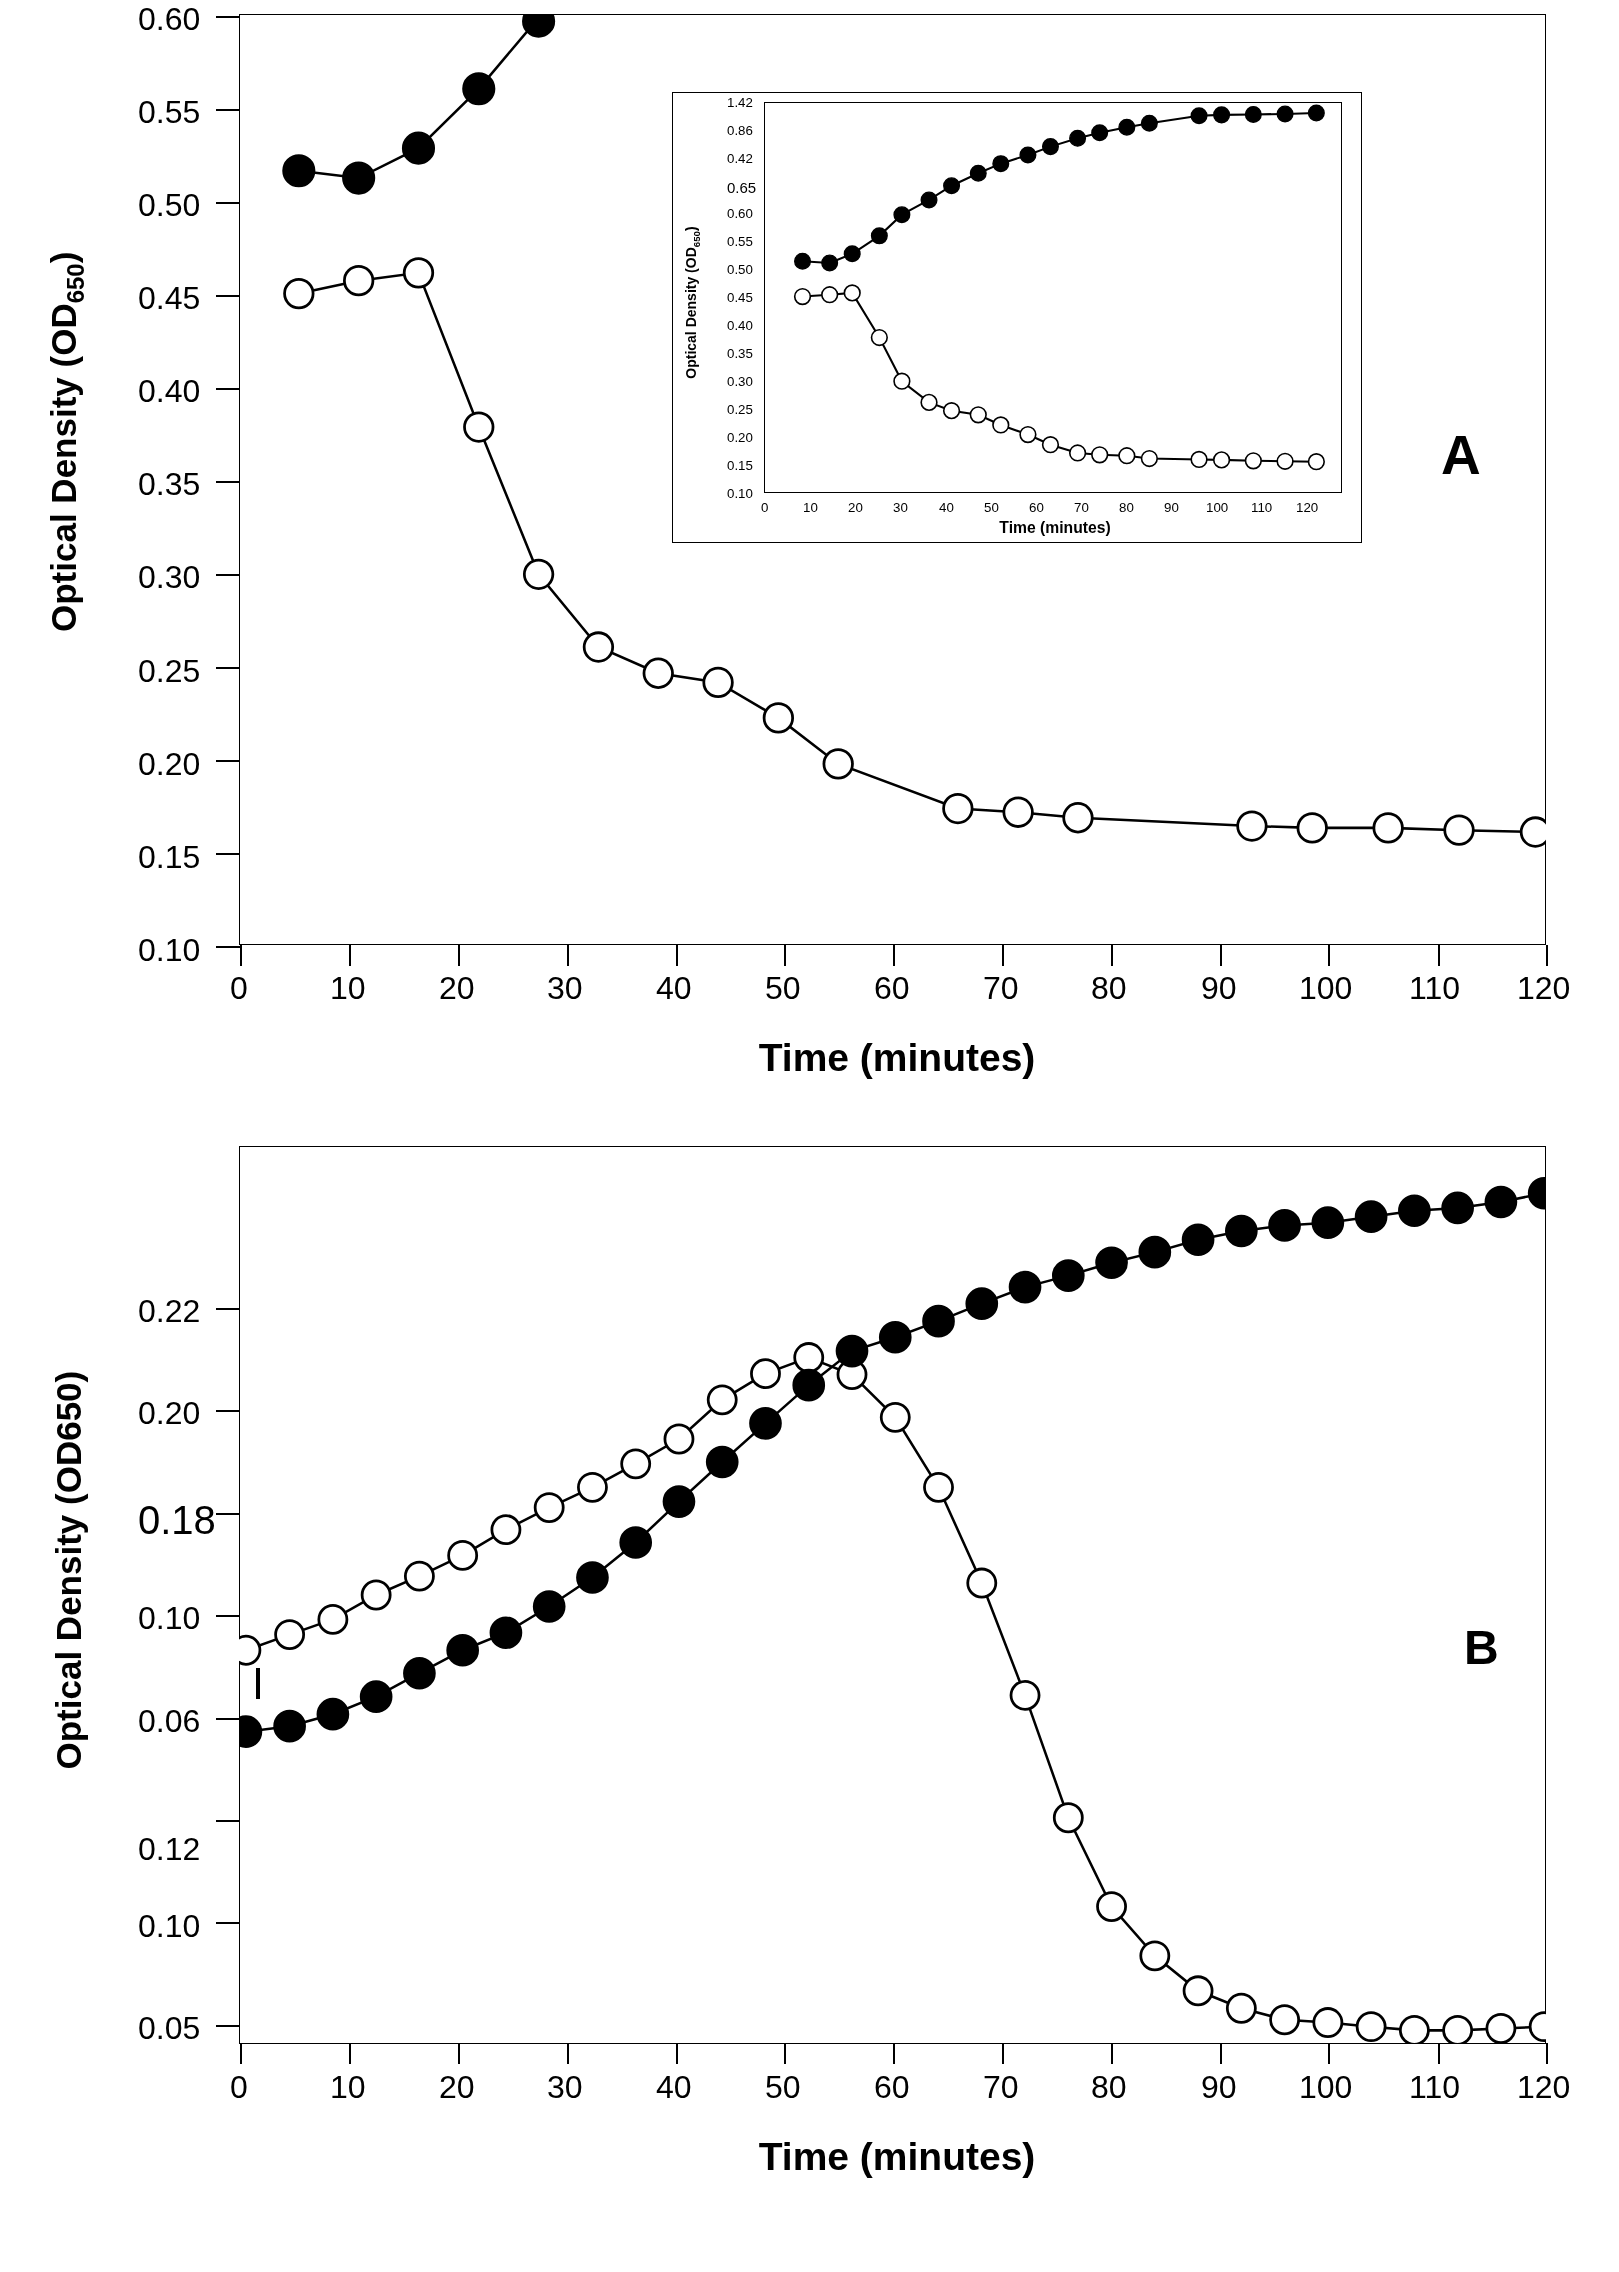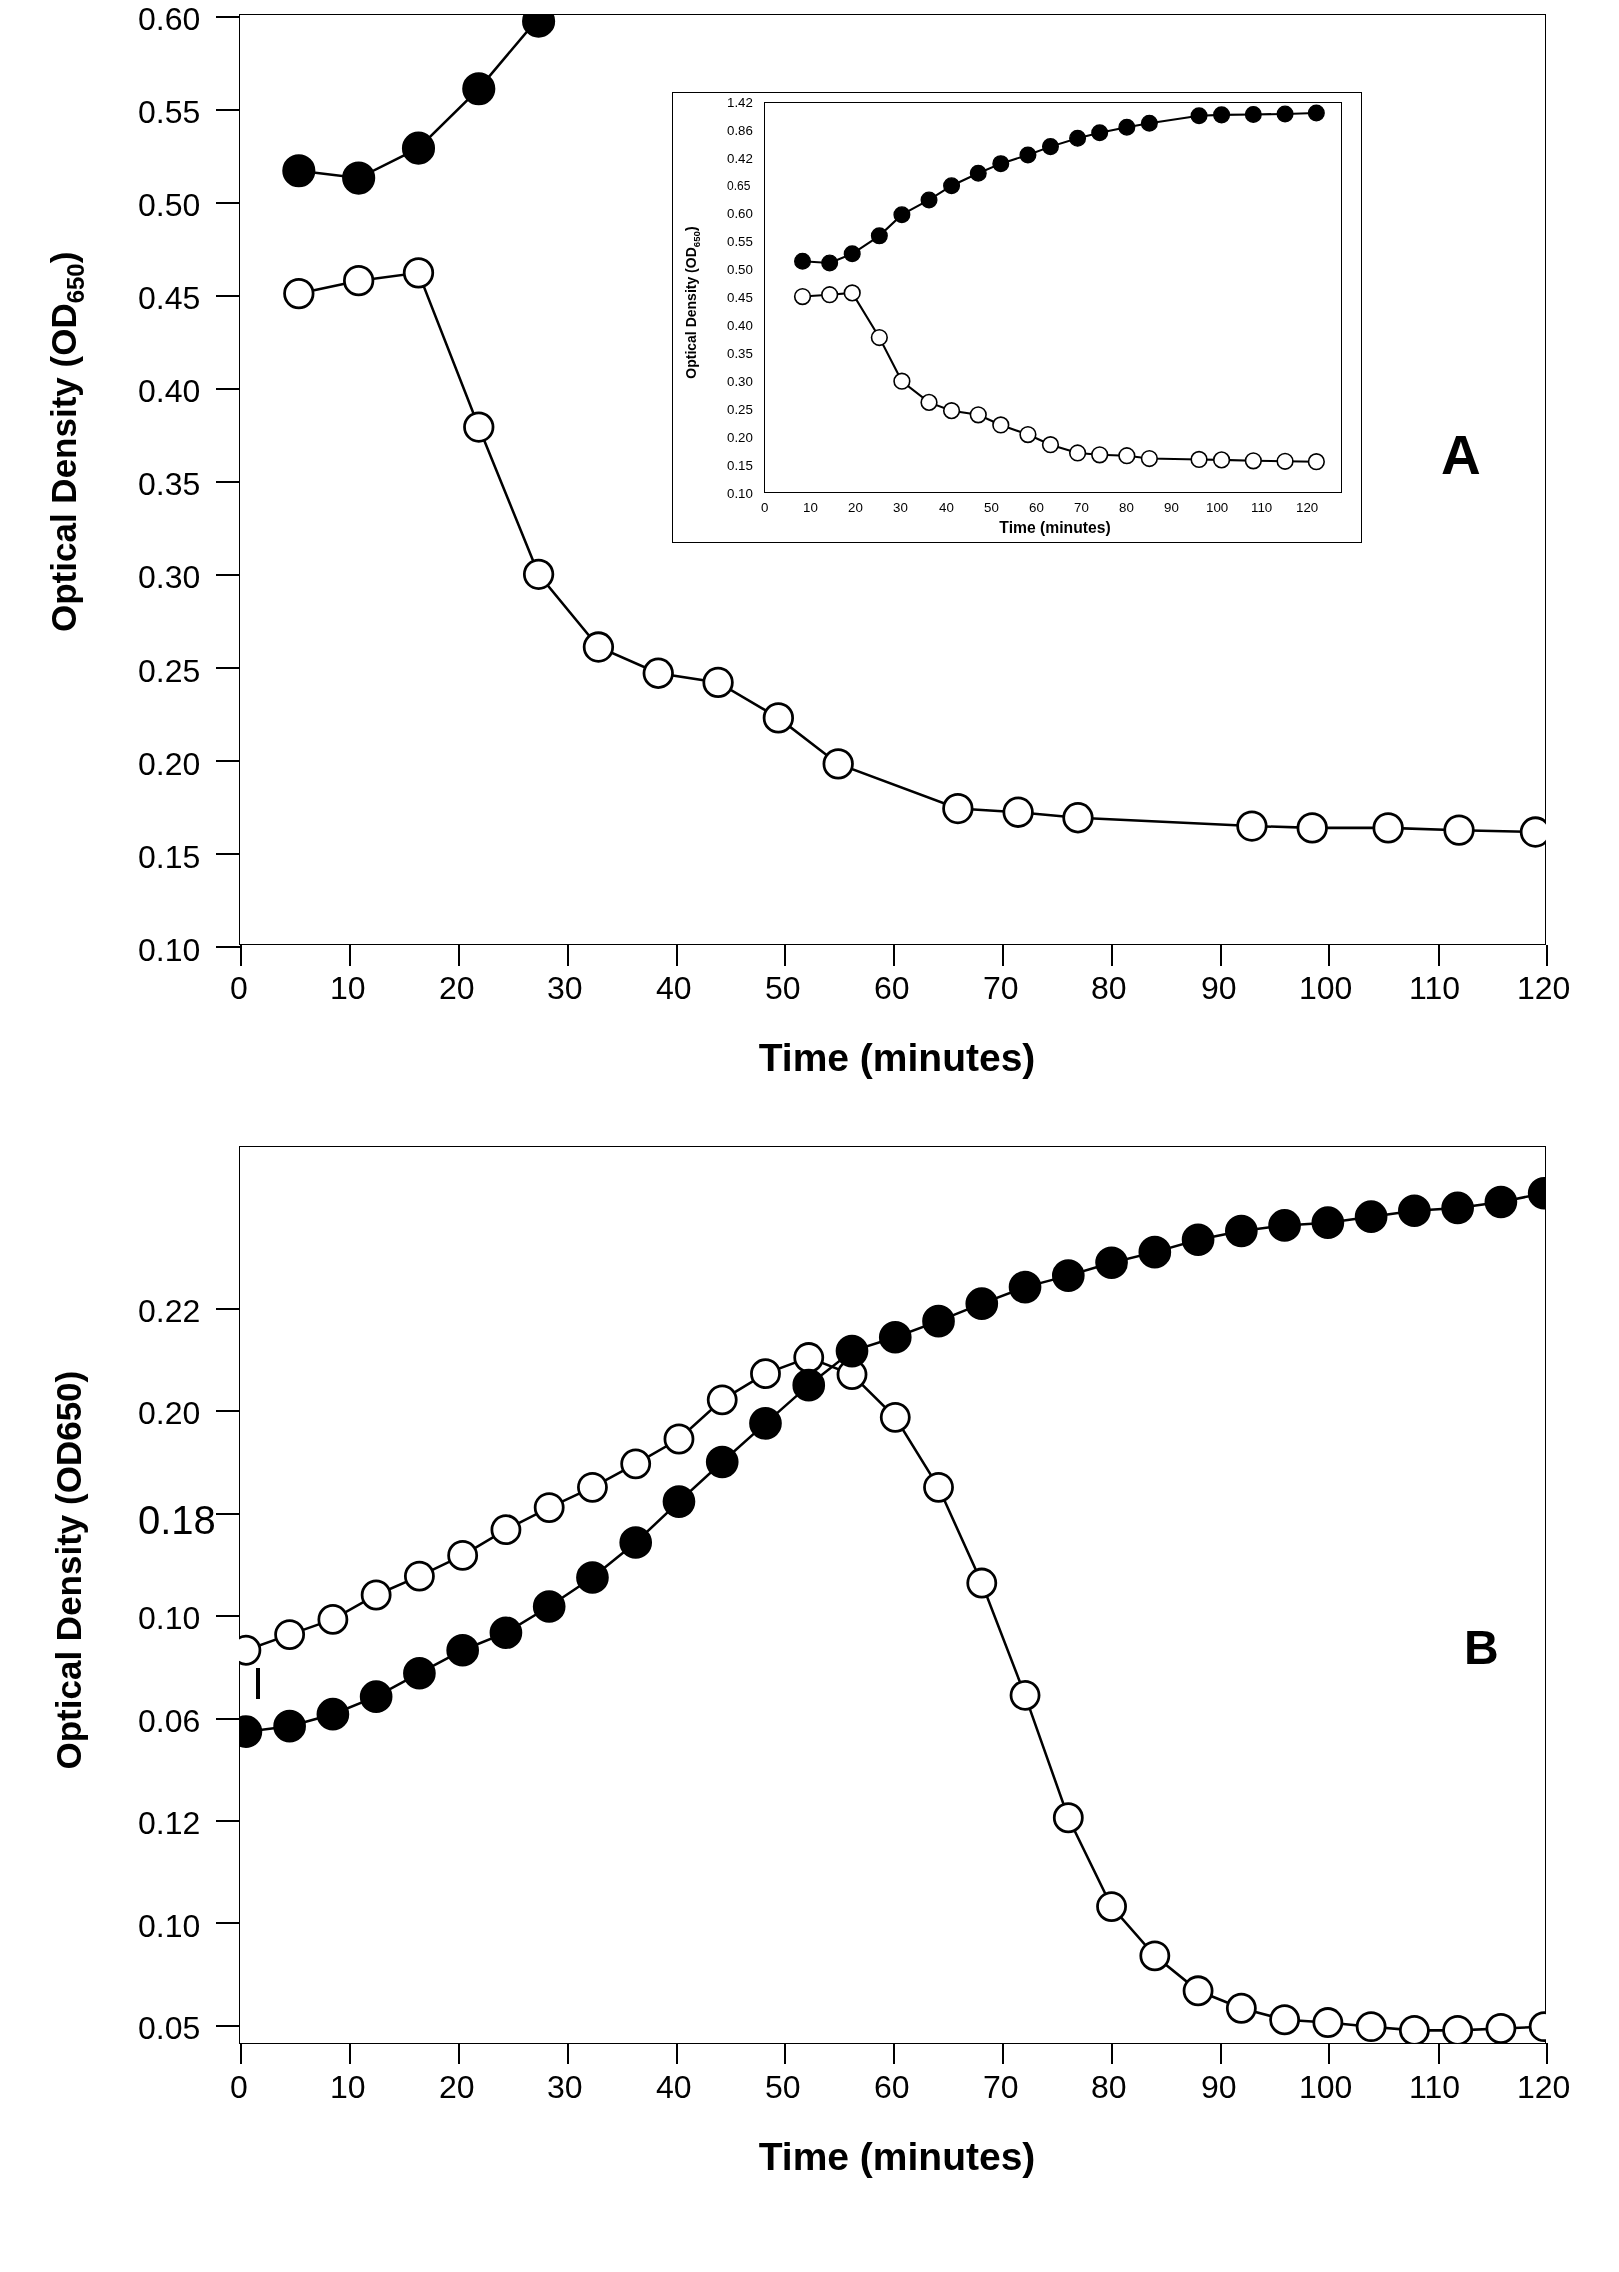--- a/index.html
+++ b/index.html
@@ -161,21 +161,21 @@
       <div class="ylabel" style="left:-77px;top:180px;width:193px;height:18.4px;transform:rotate(-90deg);font-size:14px;">
         <span>Optical Density (OD</span><span style="font-size:9.7px;vertical-align:-0.35em;">650</span><span>)</span>
       </div>
 
       <div class="plotbox" style="left:91px;top:9.2px;width:578px;height:391px;border-width:1.4px;"></div>
 
       <div>
         <div class="tick-text" style="left:54px;top:1.8px;font-size:13.3px;">1.42</div>
         <div class="tick-text" style="left:54px;top:29.5px;font-size:13.3px;">0.86</div>
         <div class="tick-text" style="left:54px;top:58px;font-size:13.3px;">0.42</div>
-        <div class="tick-text" style="left:54px;top:86px;font-size:12px;">0.65</div>
+        <div class="tick-text" style="left:54px;top:86px;font-size:15px;">0.65</div>
         <div class="tick-text" style="left:54px;top:113px;font-size:13.3px;">0.60</div>
         <div class="tick-text" style="left:54px;top:141px;font-size:13.3px;">0.55</div>
         <div class="tick-text" style="left:54px;top:169px;font-size:13.3px;">0.50</div>
         <div class="tick-text" style="left:54px;top:197px;font-size:13.3px;">0.45</div>
         <div class="tick-text" style="left:54px;top:225px;font-size:13.3px;">0.40</div>
         <div class="tick-text" style="left:54px;top:253px;font-size:13.3px;">0.35</div>
         <div class="tick-text" style="left:54px;top:281px;font-size:13.3px;">0.30</div>
         <div class="tick-text" style="left:54px;top:309px;font-size:13.3px;">0.25</div>
         <div class="tick-text" style="left:54px;top:337px;font-size:13.3px;">0.20</div>
         <div class="tick-text" style="left:54px;top:365px;font-size:13.3px;">0.15</div>
@@ -275,21 +275,21 @@
 
       <div class="tick-text" style="left:138px;top:366px;font-size:40px;">0.18</div>
       <div class="tick-line" style="left:216px;top:381px;width:24px;height:2.3px;"></div>
 
       <div class="tick-text" style="left:138px;top:468px;font-size:32px;">0.10</div>
       <div class="tick-line" style="left:216px;top:483px;width:24px;height:2.3px;"></div>
 
       <div class="tick-text" style="left:138px;top:571px;font-size:32px;">0.06</div>
       <div class="tick-line" style="left:216px;top:586px;width:24px;height:2.3px;"></div>
 
-      <div class="tick-text" style="left:138px;top:673px;font-size:32px;">0.12</div>
+      <div class="tick-text" style="left:138px;top:699px;font-size:32px;">0.12</div>
       <div class="tick-line" style="left:216px;top:688px;width:24px;height:2.3px;"></div>
 
       <div class="tick-text" style="left:138px;top:776px;font-size:32px;">0.10</div>
       <div class="tick-line" style="left:216px;top:790px;width:24px;height:2.3px;"></div>
 
       <div class="tick-text" style="left:138px;top:878px;font-size:32px;">0.05</div>
       <div class="tick-line" style="left:216px;top:893px;width:24px;height:2.3px;"></div>
     </div>
 
     <div>

